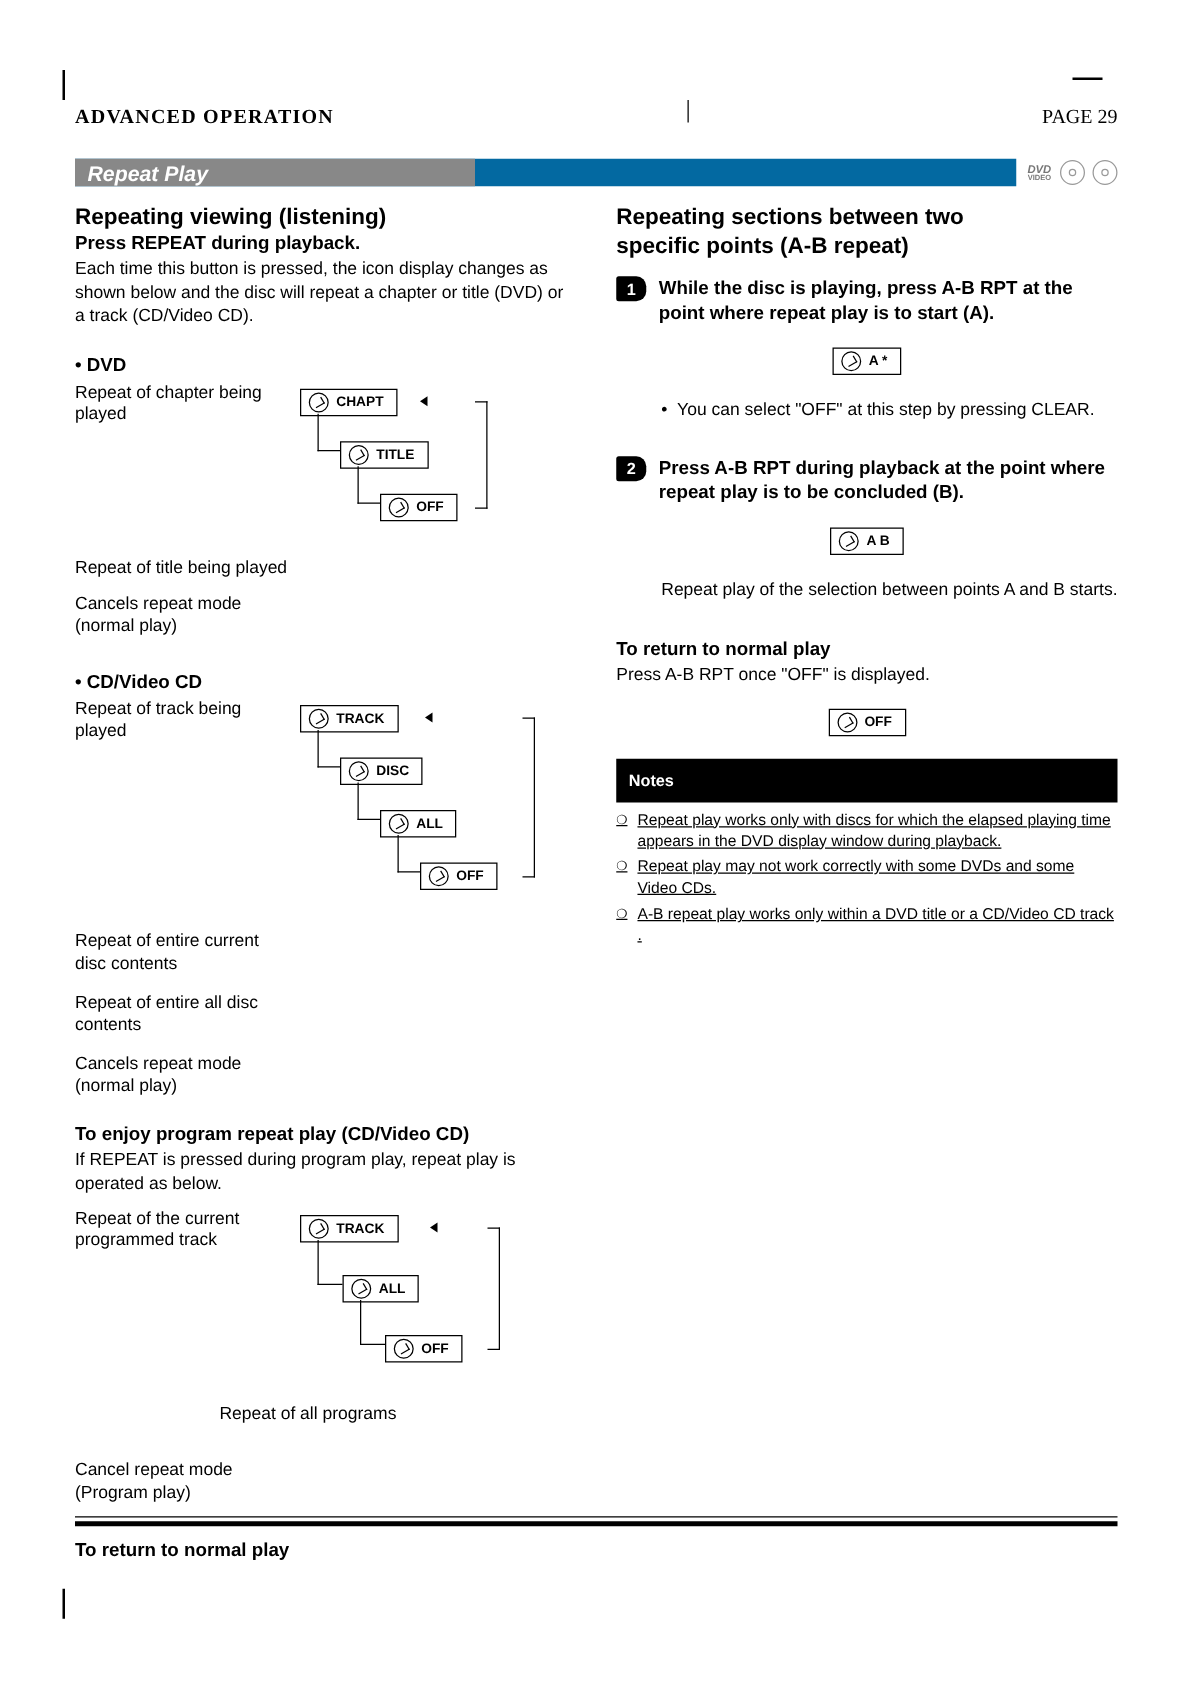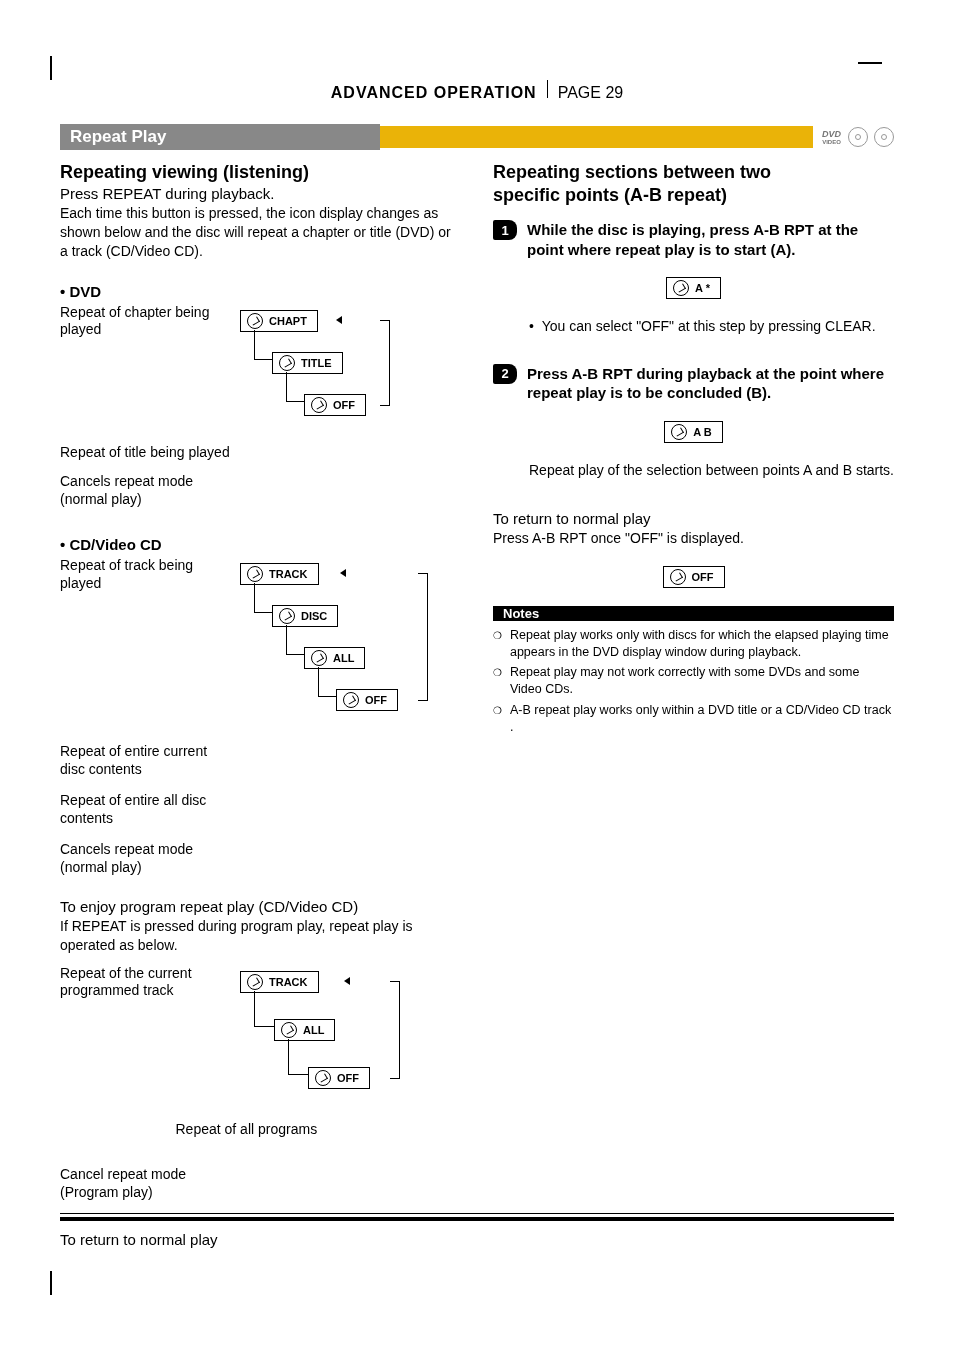--- a/index.html
+++ b/index.html
@@ -2,37 +2,37 @@
 <html><head>
 <meta charset="utf-8">
 <style>
   * { box-sizing: border-box; }
   body { margin:0; font-family: Helvetica, Arial, sans-serif; color:#000; background:#fff; }
   .page { width:954px; height:1351px; margin:0 auto; position:relative; padding:50px 60px; }
   .crop-tl, .crop-bl { position:absolute; left:50px; width:2px; height:24px; background:#000;}
   .crop-tl { top:56px;}
   .crop-bl { bottom:56px;}
   .crop-tr-h { position:absolute; right:72px; top:62px; width:24px; height:2px; background:#000;}
-  .header-line { display:flex; justify-content:center; align-items:baseline; font-size:16px; margin-top:30px;}
+  .header-line { display:flex; justify-content:space-between; align-items:baseline; font-size:16px; margin-top:30px;font-family:Liberation Serif, serif;}
   .header-line .adv { font-weight:bold; letter-spacing:1px;}
   .header-line .sep { width:1px; height:18px; background:#000; margin:0 10px;}
   .header-line .page-label { font-weight:normal;}
   .section-bar { display:flex; align-items:center; margin-top:24px; }
-  .section-bar .bar { flex:1; background:#eab308; height:22px; margin-right:8px; display:flex; align-items:center;}
+  .section-bar .bar { flex:1; background:#0369a1; height:22px; margin-right:8px; display:flex; font-style:italic;}
   .section-bar .title { background:#888; color:#fff; font-weight:bold; font-size:17px; padding:3px 10px; flex:0 0 320px;}
   .logos { display:flex; gap:6px; align-items:center;}
   .logo-box { font-size:9px; font-weight:bold; color:#777; border:1px solid transparent; text-align:center; line-height:1;}
   .logo-dvd { font-style:italic; font-weight:900; }
   .disc-badge { display:inline-flex; flex-direction:column; align-items:center; font-size:7px; color:#888;}
   .disc-badge .ring { width:20px; height:20px; border:1.5px solid #999; border-radius:50%; position:relative;}
   .disc-badge .ring::after{content:"";position:absolute;top:6px;left:6px;width:4px;height:4px;border:1px solid #999;border-radius:50%;}
   .cols { display:flex; gap:32px; margin-top:14px;}
   .col { flex:1; }
   h2 { font-size:18px; font-weight:bold; margin:0 0 2px 0;}
-  .sub-bold { font-weight:normal; font-size:15px; margin-bottom:2px;}
+  .sub-bold { font-weight:bold; font-size:15px; margin-bottom:2px;}
   p { font-size:14px; line-height:1.35; margin:2px 0 10px 0;}
   .bullet-head { font-weight:bold; font-size:15px; margin-top:22px;}
   .chain-block { position:relative; margin-top:6px;}
   .chip { display:inline-flex; align-items:center; border:1.5px solid #000; padding:2px 10px 2px 6px; font-size:11px; font-weight:bold; gap:6px; background:#fff;}
   .chip .icon { width:16px; height:16px; border:1.5px solid #000; border-radius:50%; position:relative;}
   .chip .icon::before { content:""; position:absolute; left:3px; top:4px; width:7px; height:5px; border:1.5px solid #000; border-top:none; border-left:none; transform:rotate(-30deg);}
   .elbow { position:absolute; border-left:1.5px solid #000; border-bottom:1.5px solid #000;}
   .backline { position:absolute; border-right:1.5px solid #000; border-top:1.5px solid #000; border-bottom:1.5px solid #000;}
   .arrow-head { position:absolute; width:0;height:0;border-top:4px solid transparent;border-bottom:4px solid transparent;border-right:6px solid #000;}
   .dvd-chain { position:relative; height:110px; }
@@ -60,23 +60,23 @@
   .prog-chain .e1 { top:20px; left:14px; width:20px; height:36px;}
   .prog-chain .e2 { top:68px; left:48px; width:20px; height:36px;}
   .prog-chain .back { top:10px; left:150px; width:10px; height:98px;}
   .prog-chain .ah { top:6px; left:104px; }
   .step { display:flex; align-items:flex-start; gap:10px; margin-top:14px;}
   .step-num { width:24px;height:20px;background:#000;color:#fff;font-weight:bold;display:flex;align-items:center;justify-content:center;font-size:13px;border-radius:2px 8px 8px 2px; flex:0 0 auto;}
   .step-txt { font-weight:bold; font-size:15px; line-height:1.3;}
   .center-chip { display:flex; justify-content:center; margin:18px 0;}
   .indent { margin-left:36px;}
   .bullet { font-size:14px; line-height:1.35;}
-  .notes-bar { background:#000; color:#fff; font-weight:bold; font-size:13px; padding:0 10px; margin-top:10px;}
+  .notes-bar { background:#000; color:#fff; font-weight:bold; font-size:13px; padding:10px 10px; margin-top:10px;}
   .note-list { font-size:12.5px; line-height:1.35; padding-left:0; list-style:none; margin:6px 0;}
-  .note-list li { display:flex; gap:8px; margin-bottom:4px;}
+  .note-list li { display:flex; gap:8px; margin-bottom:4px;text-decoration:underline;}
   .note-list li::before { content:"❍"; font-size:10px; margin-top:2px; color:#000;}
   .bottom-rules { position:absolute; left:60px; right:60px; bottom:130px; }
   .bottom-rules .thin { height:1px; background:#000; margin-bottom:3px;}
   .bottom-rules .thick { height:4px; background:#000;}
   .row2 { display:flex; align-items:flex-start; gap:10px; margin-top:4px;}
   .row2 .txt { flex:0 0 170px; font-size:14px; line-height:1.25;}
 </style>
 </head>
 <body>
 <div class="page">

